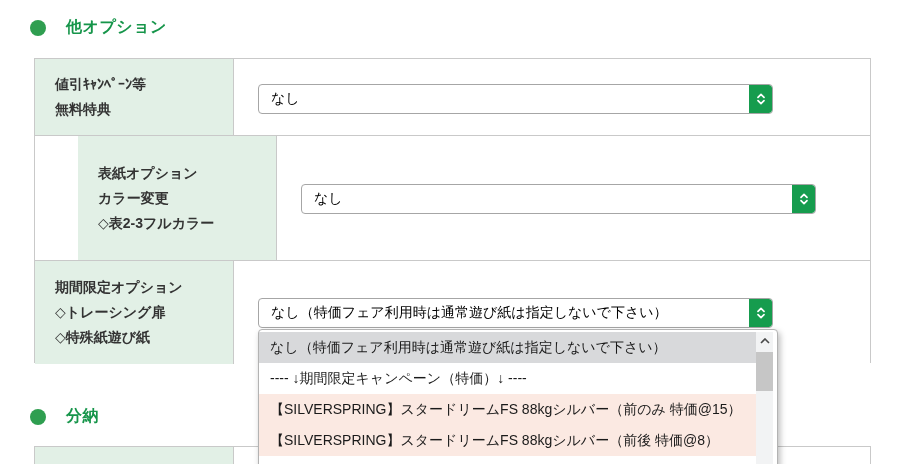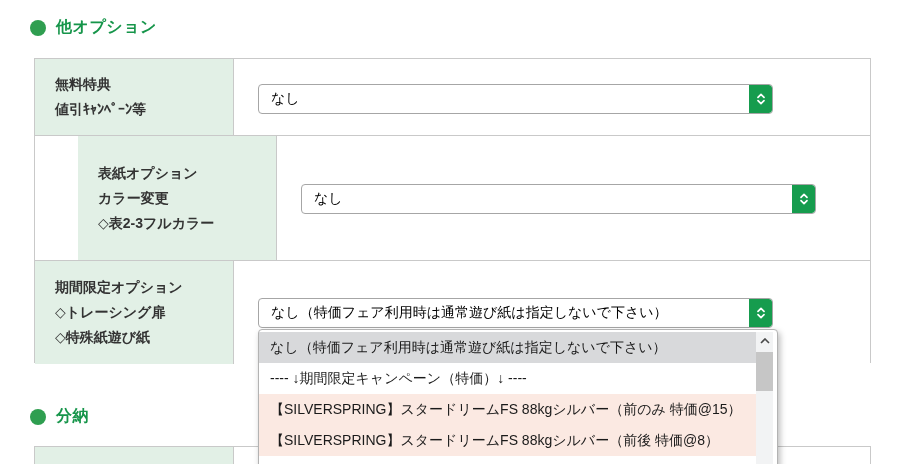--- a/index.html
+++ b/index.html
@@ -1,21 +1,21 @@
 <!DOCTYPE html>
 <html><head>
 <meta charset="utf-8">
 <style>
   * { margin:0; padding:0; box-sizing:border-box; }
   html,body { background:#fff; }
   body { font-family:"Liberation Sans","DejaVu Sans",sans-serif; }
   .page { position:relative; width:900px; height:464px; overflow:hidden; background:#fff; }
 
   
-  .section-header { position:absolute; left:30px; display:flex; align-items:center; gap:10px; }
+  .section-header { position:absolute; left:30px; display:flex; align-items:center; gap:20px; }
   .bullet { width:16px; height:16px; border-radius:50%; background:#2f9e50; flex:0 0 auto; }
   .section-title { font-size:16px; font-weight:bold; color:#16954a; letter-spacing:.5px; }
 
   
   .tbl { position:absolute; left:34px; width:837px; border:1px solid #c9c9c9; background:#fff; }
   .tbl1 { top:58px; height:305px; }
   .tbl2 { top:446px; height:22px; border-bottom:none; }
   .trow { display:flex; width:100%; border-bottom:1px solid #c9c9c9; }
   .trow:last-child { border-bottom:none; }
   .tlabel { width:199px; background:#e2f0e6; border-right:1px solid #c9c9c9;
@@ -53,22 +53,22 @@
 
   <div class="section-header" style="top:17px;">
     <span class="bullet"></span>
     <span class="section-title">他オプション</span>
   </div>
 
   <div class="tbl tbl1">
 
     <div class="trow" style="height:77px;">
       <div class="tlabel">
+        <span>値引ｷｬﾝﾍﾟｰﾝ等</span>
         <span>無料特典</span>
-        <span>値引ｷｬﾝﾍﾟｰﾝ等</span>
       </div>
       <div class="tcontent">
         <div class="select" style="top:25px;">
           <span class="sel-text">なし</span>
           <span class="sel-btn">
             <svg width="10" height="14" viewBox="0 0 10 14">
               <polyline points="2,5.4 5,2.4 8,5.4" fill="none" stroke="#fff" stroke-width="1.7" stroke-linecap="round" stroke-linejoin="round"></polyline>
               <polyline points="2,8.6 5,11.6 8,8.6" fill="none" stroke="#fff" stroke-width="1.7" stroke-linecap="round" stroke-linejoin="round"></polyline>
             </svg>
           </span>

